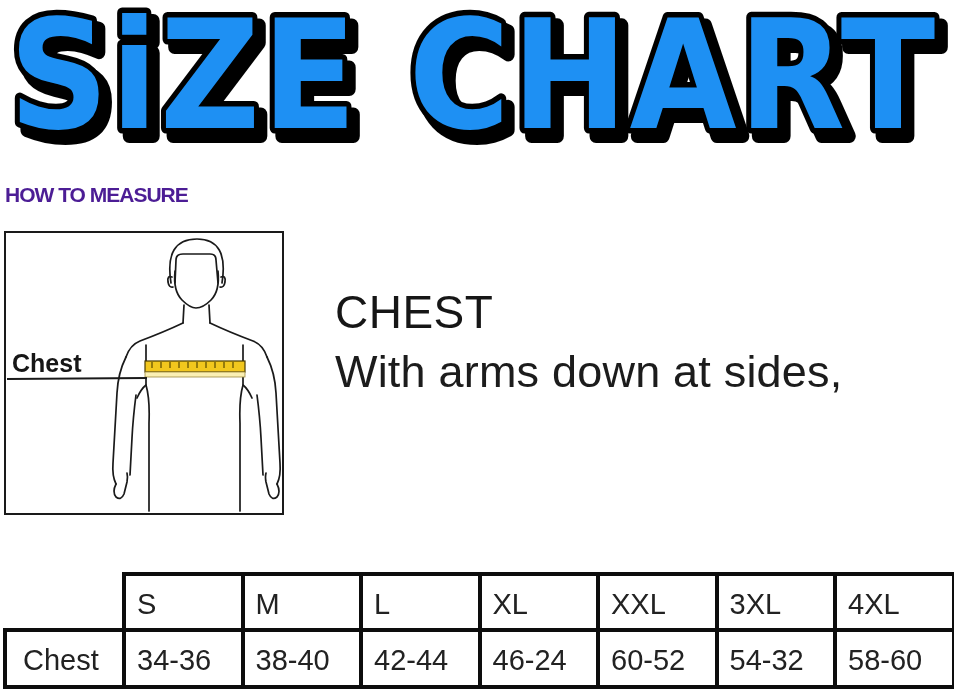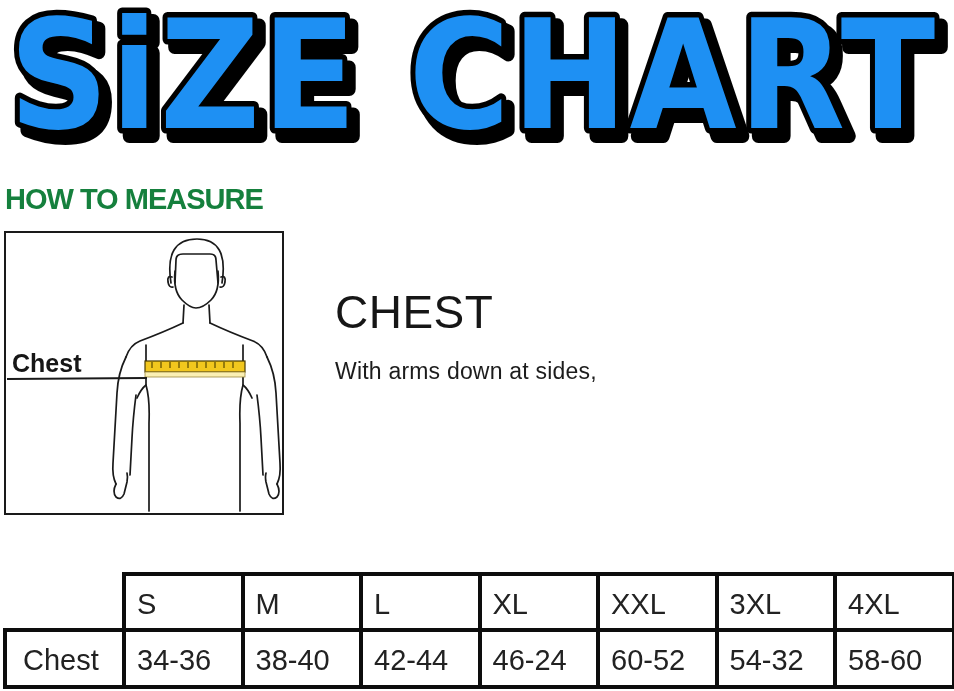--- a/index.html
+++ b/index.html
@@ -19,24 +19,24 @@
   .title-text {
     font-family: "DejaVu Sans", sans-serif;
     font-weight: bold;
     letter-spacing: 2px;
   }
 
   
   .howto {
     position: absolute;
     left: 5px; top: 183px;
-    font-size: 29px;
+    font-size: 21px;
     font-weight: bold;
     letter-spacing: -1px;
-    color: #15803d;
+    color: #4c1d95;
   }
 
   
   .figure-box {
     position: absolute;
     left: 4px; top: 231px;
     width: 280px; height: 284px;
     border: 2px solid #1a1a1a;
     background: #fff;
   }
@@ -55,21 +55,21 @@
   }
   .instruction-heading {
     font-size: 46px;
     font-weight: 400;
     letter-spacing: 0.5px;
     color: #161616;
     line-height: 1.1;
     margin-bottom: 7px;
   }
   .instruction-line {
-    font-size: 23px;
+    font-size: 45px;
     font-weight: 400;
     color: #1c1c1c;
     line-height: 43px;
     letter-spacing: 0.2px;
     white-space: nowrap;
     margin-top: 12px;
   }
 
   
   .size-table {

